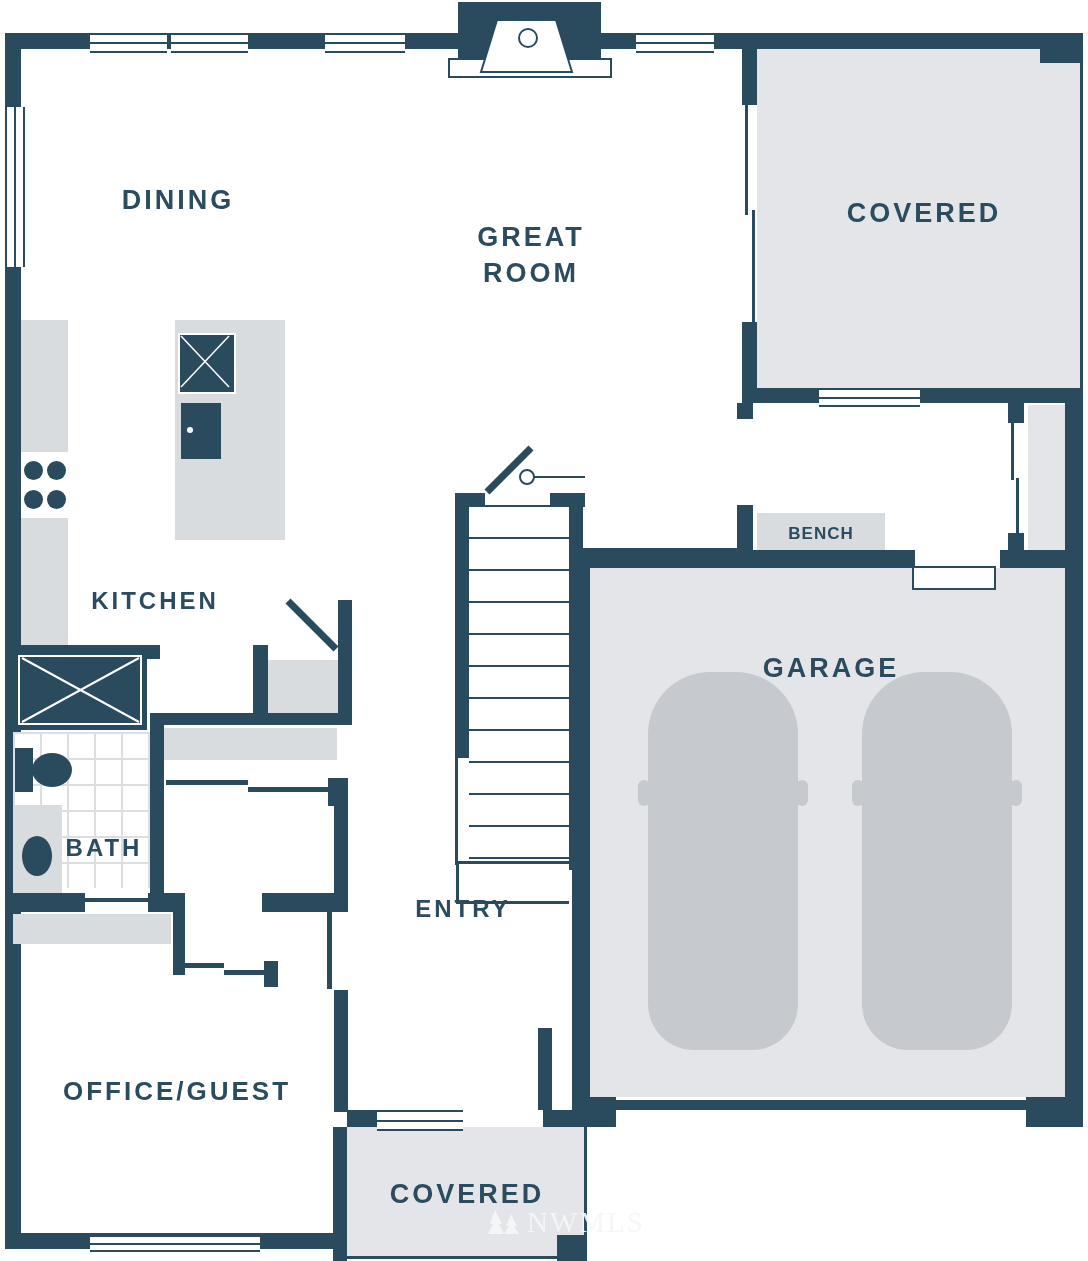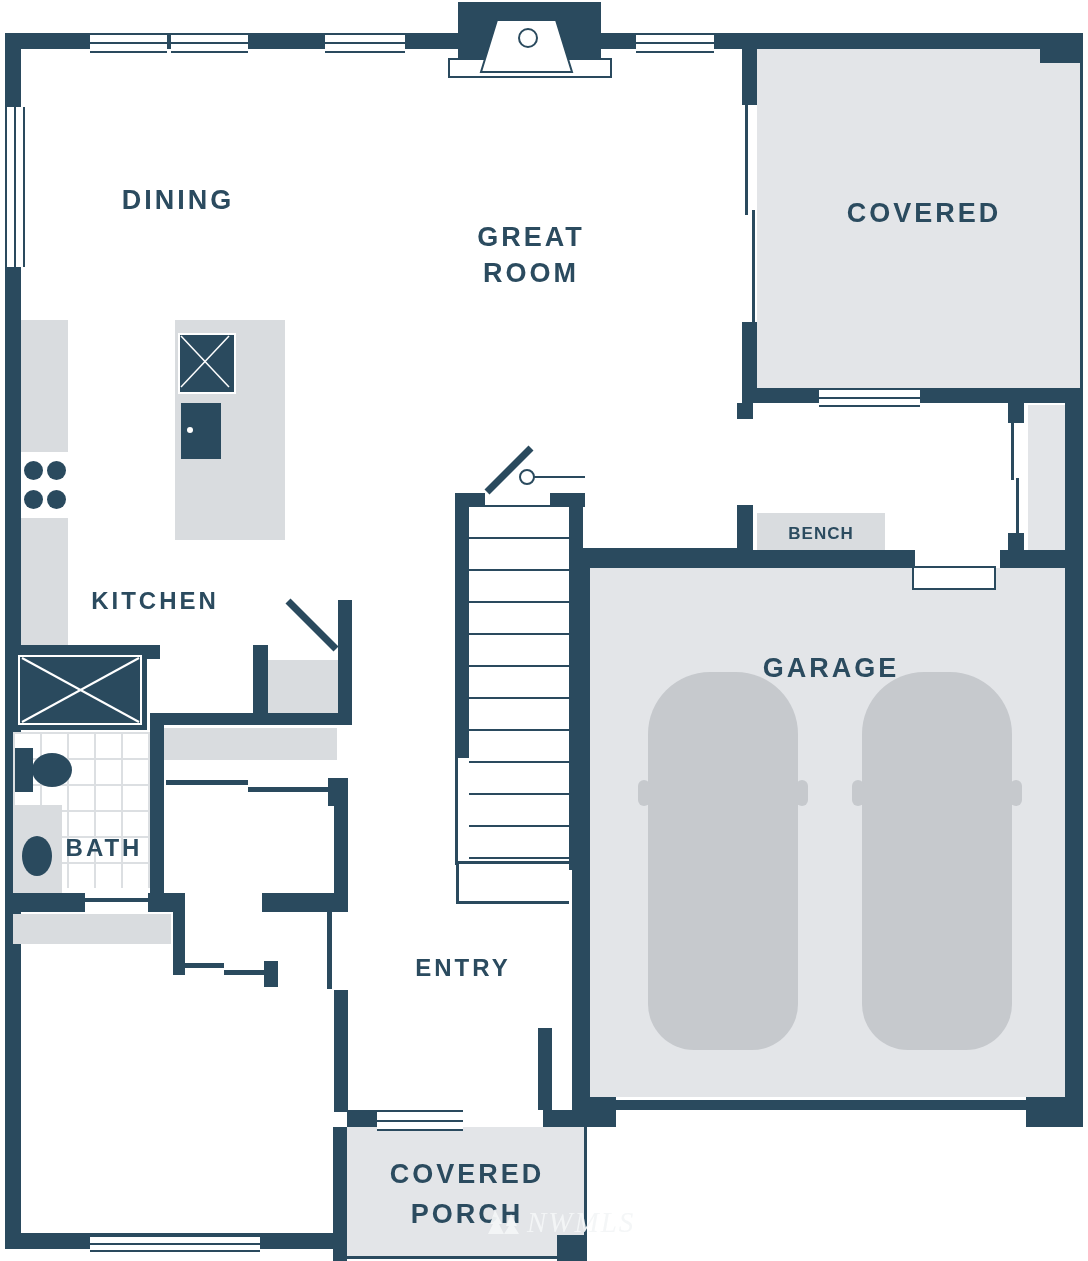--- a/index.html
+++ b/index.html
@@ -20,21 +20,21 @@
   .tile{position:absolute;background-color:#fff;
         background-image:linear-gradient(#DCDFE2 2px,transparent 2px),
                          linear-gradient(90deg,#DCDFE2 2px,transparent 2px);
         background-size:27px 26px;}
   .car{position:absolute;width:150px;height:378px;background:#C6C9CD;
        border-radius:62px 62px 46px 46px;}
   .mirror{position:absolute;width:12px;height:26px;background:#C6C9CD;border-radius:6px;top:108px;}
   .annot{position:absolute;transform:translate(-50%,-50%);color:#2B4B5F;font-size:19px;
          font-weight:400;letter-spacing:0;line-height:23px;text-align:center;white-space:nowrap;}
   .wm{position:absolute;display:flex;align-items:center;gap:6px;color:rgba(243,246,247,0.95);
-      font-family:"Liberation Serif",serif;font-size:29px;letter-spacing:2px;font-style:italic;}
+      font-family:"Liberation Serif",serif;font-size:29px;letter-spacing:2px;}
   svg{display:block;}
 </style>
 </head>
 <body>
 
 <div id="plan">
 
   <div class="g" style="left:757px;top:49px;width:326px;height:339px;"></div>
   <div class="g" style="left:590px;top:568px;width:475px;height:529px;"></div>
   <div class="g" style="left:347px;top:1127px;width:240px;height:132px;"></div>
@@ -186,24 +186,24 @@
     <div>GREAT</div>
     <div>ROOM</div>
   </div>
   <div class="lbl" style="left:924px;top:213px;">
     <div>COVERED</div>
   </div>
   <div class="lbl" style="left:821px;top:534px;font-size:17px;letter-spacing:1px;">BENCH</div>
   <div class="lbl" style="left:831px;top:668px;">GARAGE</div>
   <div class="lbl" style="left:155px;top:601px;font-size:24px;">KITCHEN</div>
   <div class="lbl" style="left:104px;top:848px;font-size:24px;">BATH</div>
-  <div class="lbl" style="left:463px;top:968px;font-size:24px;">ENTRY</div>
+  <div class="lbl" style="left:463px;top:909px;font-size:24px;">ENTRY</div>
+  <div class="lbl" style="left:177px;top:1091px;font-size:26px;">OFFICE/GUEST</div>
   <div class="lbl" style="left:467px;top:1194px;line-height:40px;">
     <div>COVERED</div>
-    <div>PORCH</div>
   </div>
 
 
   <div class="wm" style="left:487px;top:1206px;">
     <svg width="34" height="30" viewBox="0 0 34 30">
       <polygon points="8,2 15,16 12,16 17,26 1,26 6,16 3,16" fill="rgba(243,246,247,0.95)"></polygon>
       <polygon points="24,6 30,18 27,18 32,26 17,26 22,18 19,18" fill="rgba(243,246,247,0.95)"></polygon>
     </svg>
     <span>NWMLS</span>
   </div>

